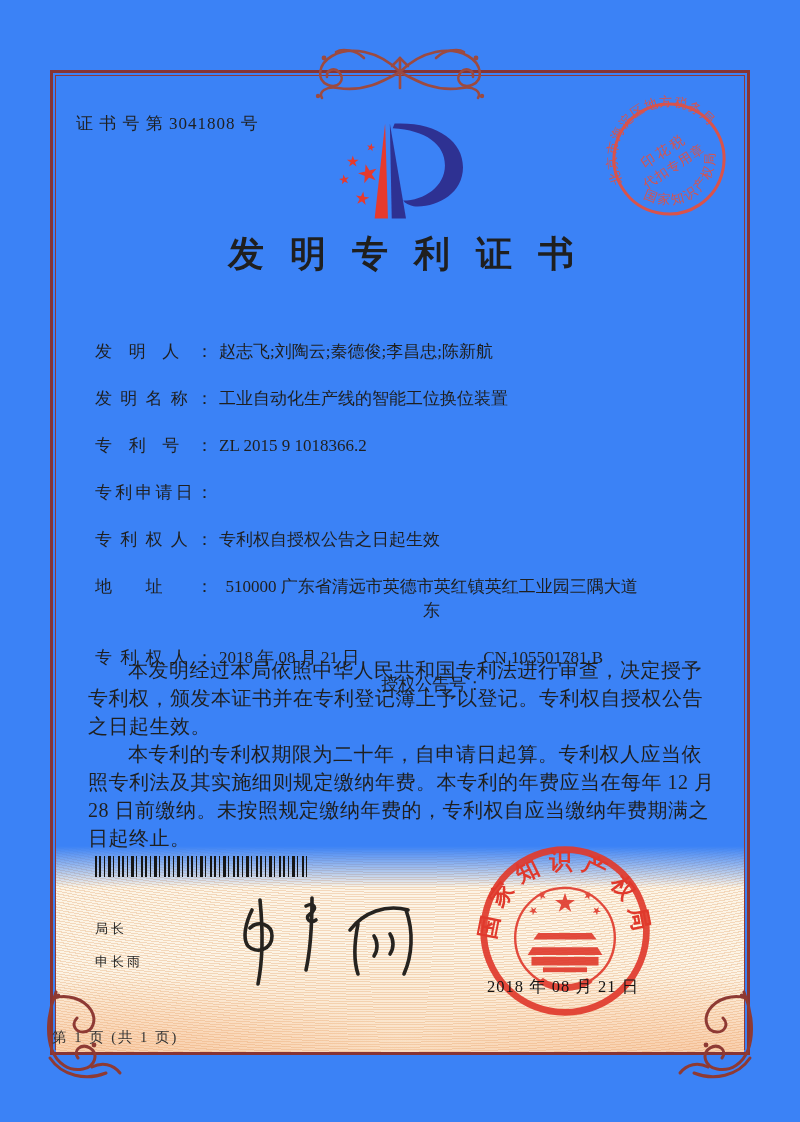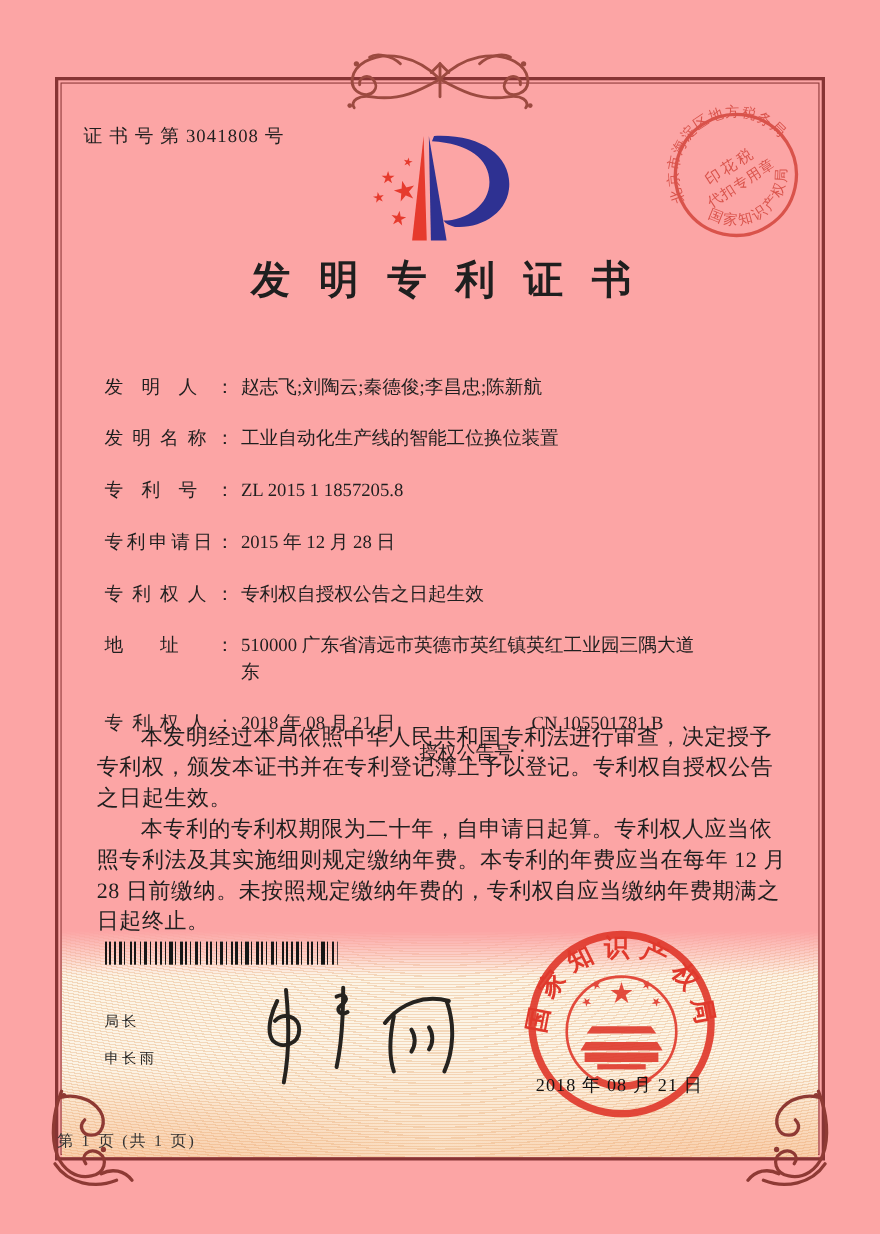--- a/index.html
+++ b/index.html
@@ -1,18 +1,18 @@
 <!DOCTYPE html>
 <html><head>
 <meta charset="utf-8">
 <style>
   html,body{margin:0;padding:0;background:#e9e7e0;}
   .page{
     position:relative;width:800px;height:1122px;margin:0 auto;
-    background:#fca5a5;overflow:hidden;
+    background:#3b82f6;overflow:hidden;
     font-family:"Liberation Serif","DejaVu Serif",serif;
     color:#1f1f1f;
   }
   
   .frame{
     position:absolute;left:50px;top:70px;width:700px;height:985px;
     border:3px solid #873434;box-sizing:border-box;
   }
   .frame-inner{
     position:absolute;inset:2px;border:1px solid #8e3a3a;
@@ -38,21 +38,21 @@
   }
   
   .fields{position:absolute;left:95px;top:340px;width:624px;font-size:17px;}
   .frow{display:flex;margin-bottom:23px;line-height:24px;}
   .flabel{
     flex:0 0 118px;display:inline-block;
     text-align:justify;text-align-last:justify;text-justify:inter-character;
     margin-right:6px;white-space:nowrap;
   }
   .fvalue{flex:1;}
-  .fvalue.narrow{max-width:425px;}
+  .fvalue.narrow{max-width:425px;text-align:center;}
   .grant-row{display:flex;margin-bottom:0;}
   .gpair{display:flex;line-height:24px;}
   .gpair + .gpair{margin-left:22px;}
   .glabel{white-space:nowrap;margin-top:27px;}
   
   .bodytext{position:absolute;left:88px;top:656px;width:628px;font-size:20px;line-height:28px;}
   .bodytext p{margin:0;text-indent:2em;letter-spacing:.5px;}
   
   .barcode{
     position:absolute;left:95px;top:856px;width:212px;height:21px;
@@ -175,25 +175,24 @@
     <div class="frow">
       <span class="flabel">发明人：</span>
       <span class="fvalue">赵志飞;刘陶云;秦德俊;李昌忠;陈新航</span>
     </div>
     <div class="frow">
       <span class="flabel">发明名称：</span>
       <span class="fvalue">工业自动化生产线的智能工位换位装置</span>
     </div>
     <div class="frow">
       <span class="flabel">专利号：</span>
-      <span class="fvalue">ZL 2015 1 1857205.8</span>
+      <span class="fvalue">ZL 2015 9 1018366.2</span>
     </div>
     <div class="frow">
       <span class="flabel">专利申请日：</span>
-      <span class="fvalue">2015 年 12 月 28 日</span>
     </div>
     <div class="frow">
       <span class="flabel">专利权人：</span>
       <span class="fvalue">专利权自授权公告之日起生效</span>
     </div>
     <div class="frow">
       <span class="flabel">地址：</span>
       <span class="fvalue narrow">510000 广东省清远市英德市英红镇英红工业园三隅大道东</span>
     </div>
     <div class="frow grant-row">

